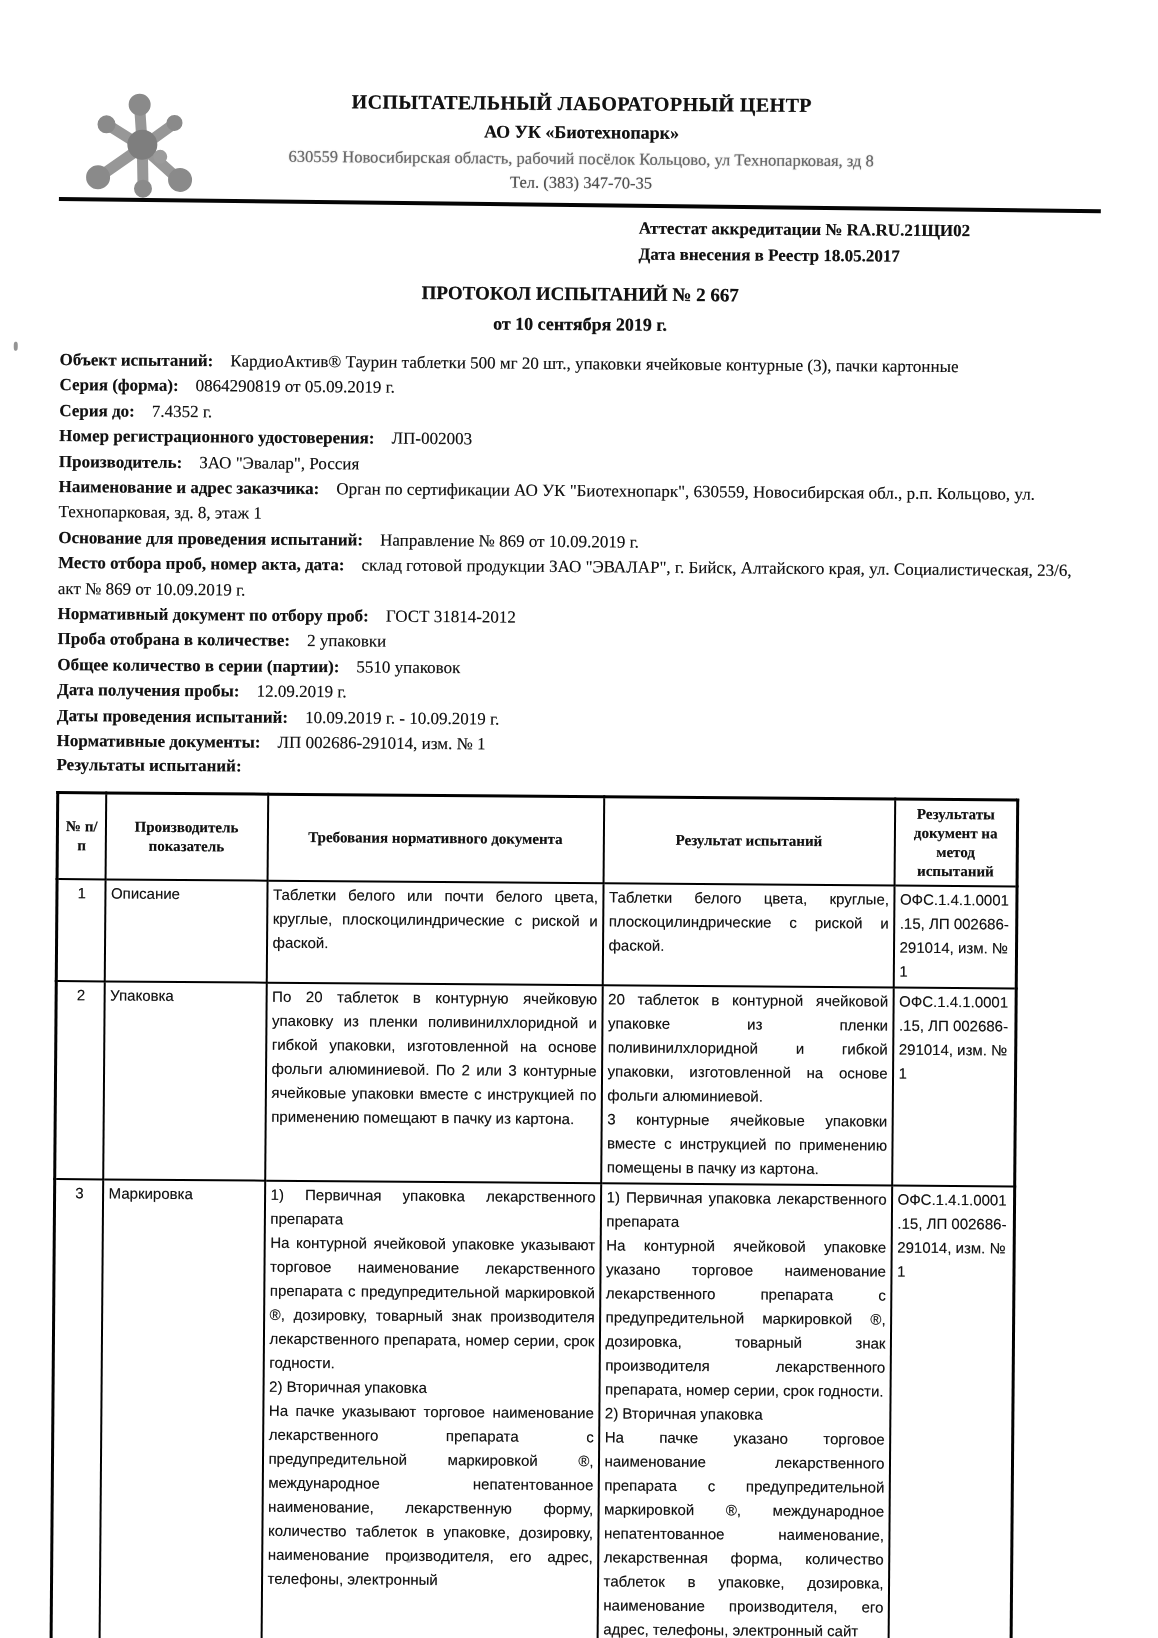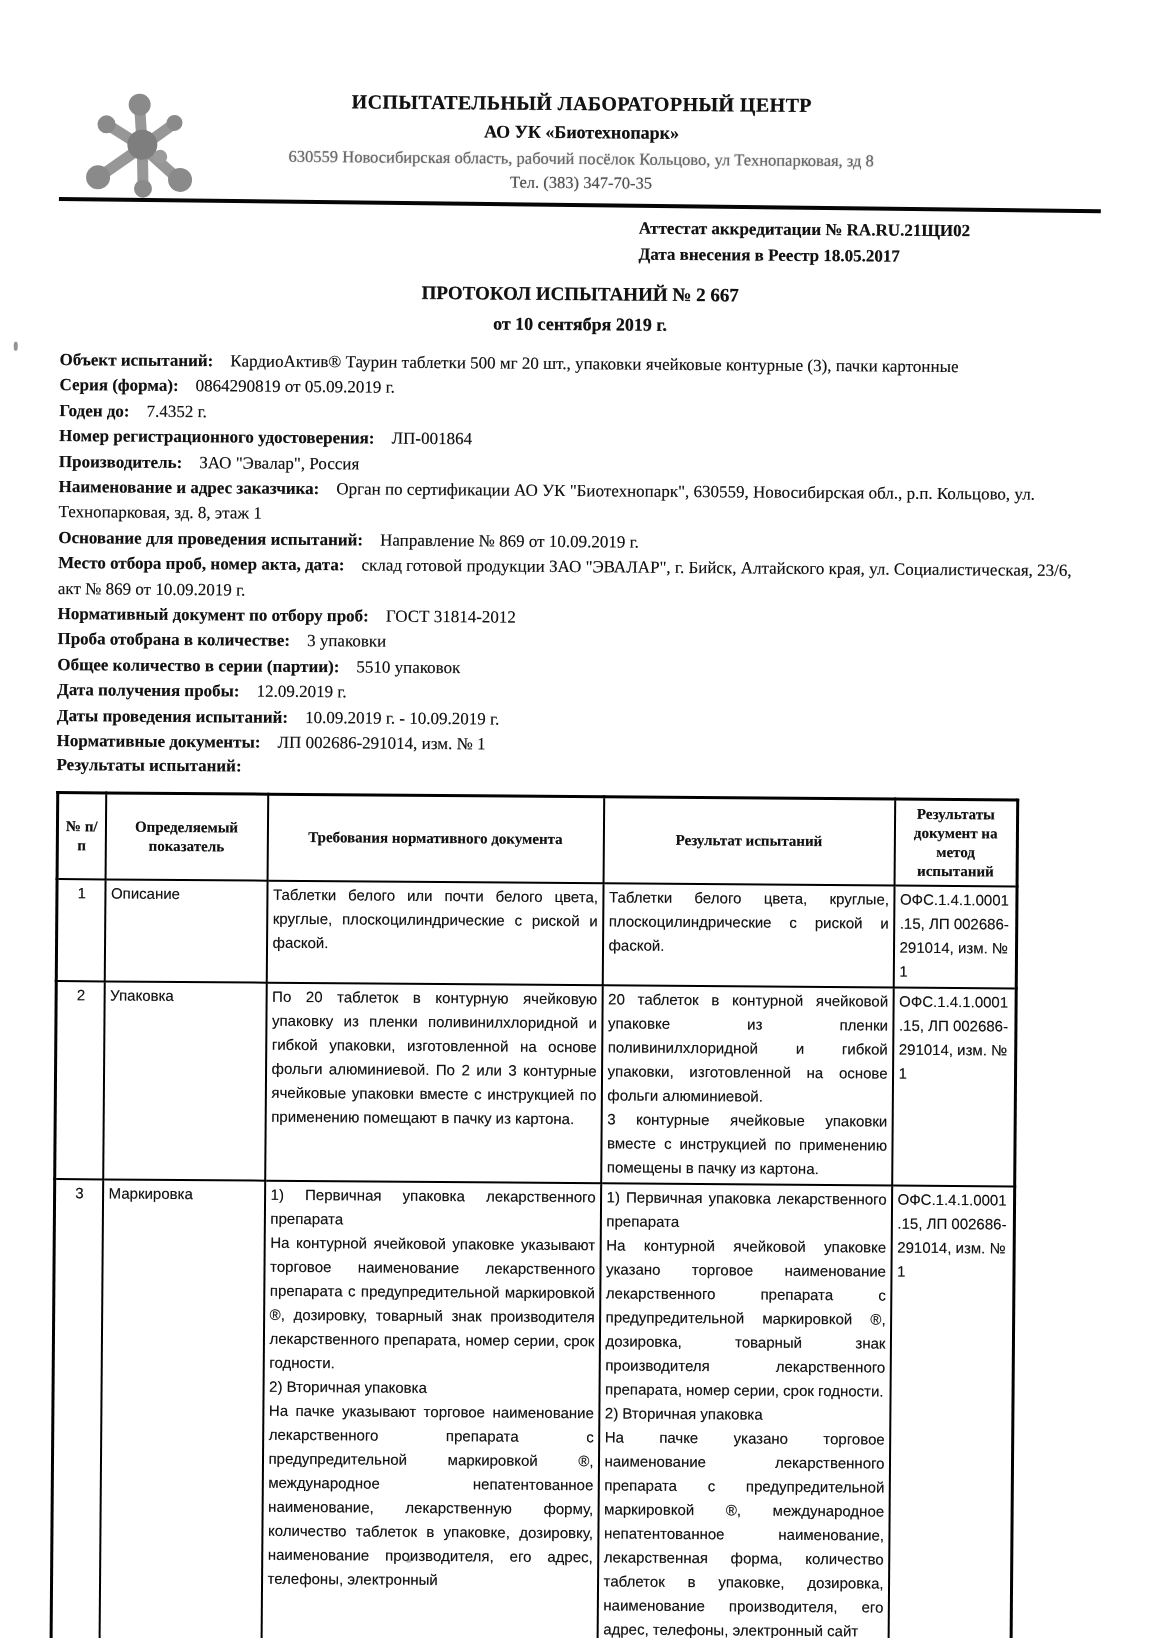--- a/index.html
+++ b/index.html
@@ -117,48 +117,48 @@
       </div>
 
       <div class="title">
         <div class="t1">ПРОТОКОЛ ИСПЫТАНИЙ № 2 667</div>
         <div class="t2">от 10 сентября 2019 г.</div>
       </div>
 
       <div class="fields" id="fields">
           <div class="field"><span class="flabel">Объект испытаний:</span><span class="fvalue">КардиоАктив® Таурин  таблетки 500 мг 20 шт., упаковки ячейковые контурные (3), пачки картонные</span></div>
           <div class="field"><span class="flabel">Серия (форма):</span><span class="fvalue">0864290819 от 05.09.2019 г.</span></div>
-          <div class="field"><span class="flabel">Годен до:</span><span class="fvalue">7.4352 г.</span></div>
-          <div class="field"><span class="flabel">Номер регистрационного удостоверения:</span><span class="fvalue">ЛП-001864</span></div>
+          <div class="field"><span class="flabel">Серия до:</span><span class="fvalue">7.4352 г.</span></div>
+          <div class="field"><span class="flabel">Номер регистрационного удостоверения:</span><span class="fvalue">ЛП-002003</span></div>
           <div class="field"><span class="flabel">Производитель:</span><span class="fvalue">ЗАО "Эвалар", Россия</span></div>
           <div class="field"><span class="flabel">Наименование и адрес заказчика:</span><span class="fvalue">Орган по сертификации АО УК "Биотехнопарк", 630559, Новосибирская обл., р.п. Кольцово, ул. Технопарковая, зд. 8, этаж 1</span></div>
           <div class="field"><span class="flabel">Основание для проведения испытаний:</span><span class="fvalue">Направление № 869 от 10.09.2019 г.</span></div>
           <div class="field"><span class="flabel">Место отбора проб, номер акта, дата:</span><span class="fvalue">склад готовой продукции ЗАО "ЭВАЛАР", г. Бийск, Алтайского края, ул. Социалистическая, 23/6, акт № 869 от 10.09.2019 г.</span></div>
           <div class="field"><span class="flabel">Нормативный документ по отбору проб:</span><span class="fvalue">ГОСТ 31814-2012</span></div>
-          <div class="field"><span class="flabel">Проба отобрана в количестве:</span><span class="fvalue">3 упаковки</span></div>
+          <div class="field"><span class="flabel">Проба отобрана в количестве:</span><span class="fvalue">2 упаковки</span></div>
           <div class="field"><span class="flabel">Общее количество в серии (партии):</span><span class="fvalue">5510 упаковок</span></div>
           <div class="field"><span class="flabel">Дата получения пробы:</span><span class="fvalue">12.09.2019 г.</span></div>
           <div class="field"><span class="flabel">Даты проведения испытаний:</span><span class="fvalue">10.09.2019 г. - 10.09.2019 г.</span></div>
           <div class="field"><span class="flabel">Нормативные документы:</span><span class="fvalue">ЛП 002686-291014, изм. № 1</span></div>
         </div>
 
       <div class="results-label">Результаты испытаний:</div>
 
       <table class="results">
         <colgroup>
           <col style="width:48px">
             <col style="width:162px">
             <col style="width:336px">
             <col style="width:291px">
             <col style="width:123px">
         </colgroup>
         <thead>
             <tr id="table-head-row">
               <th>№ п/п</th>
-              <th>Определяемый показатель</th>
+              <th>Производитель показатель</th>
               <th>Требования нормативного документа</th>
               <th>Результат испытаний</th>
               <th>Результаты документ на метод испытаний</th>
             </tr>
           </thead>
         <tbody id="table-body">
             <tr class="r1">
               <td class="c-num">1</td>
               <td class="c-ind">Описание</td>
               <td class="c-req">

